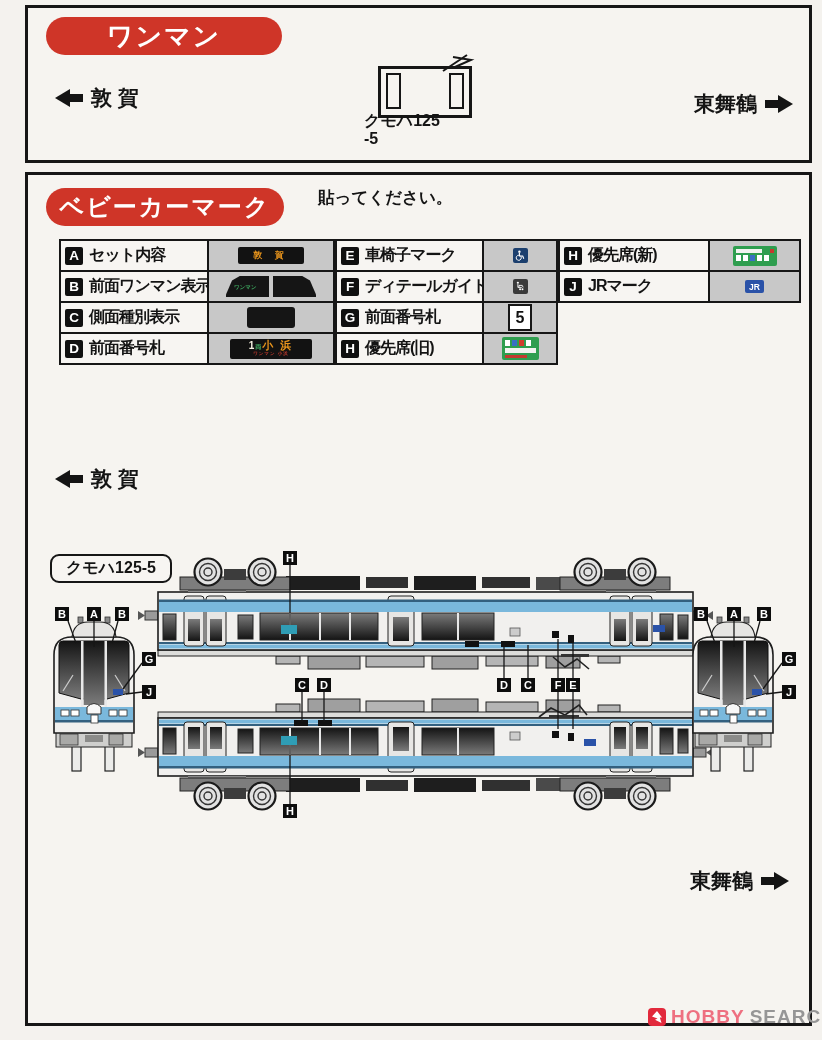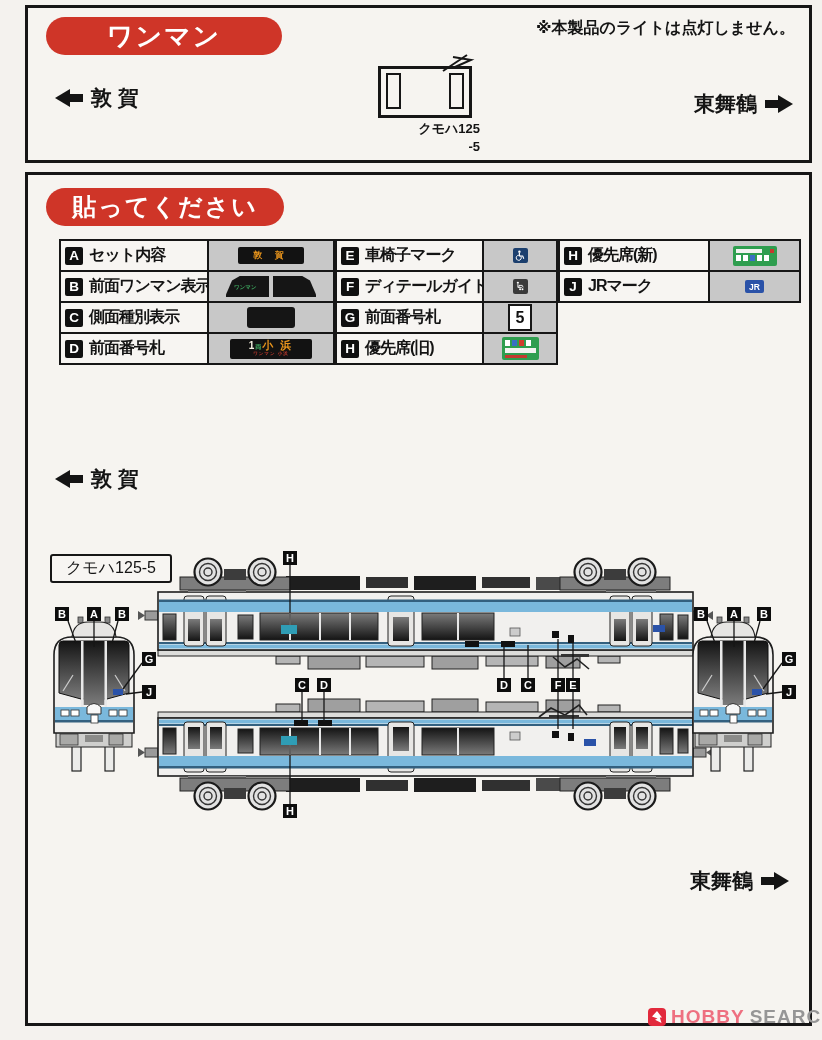--- a/index.html
+++ b/index.html
@@ -27,21 +27,21 @@
   #dir-set-left{left:27px;top:76px;}
   #dir-set-right{right:16px;top:82px;}
   #dir-diag-left{left:27px;top:290px;}
   #dir-diag-right{right:20px;top:692px;}
 
   
   #car-icon{position:absolute;left:350px;top:58px;width:88px;height:46px;border:3px solid #161616;background:#f6f4f0;}
   #car-icon .door{position:absolute;top:4px;width:11px;height:32px;border:2px solid #161616;}
   #car-icon .door.l{left:5px;} #car-icon .door.r{right:5px;}
   #car-icon svg{position:absolute;right:-6px;top:-22px;}
-  #car-name{position:absolute;left:336px;top:112px;width:116px;text-align:right;font-size:13px;font-weight:bold;line-height:18px;}
+  #car-name{position:absolute;left:336px;top:104px;width:116px;text-align:left;font-size:16px;font-weight:bold;line-height:18px;}
 
   
   #guide-note{position:absolute;left:273px;top:11px;font-size:16.5px;font-weight:600;line-height:22px;}
   #guide-note .l2{margin-left:17px;}
 
   
   #sticker-table{position:absolute;left:31px;top:64px;display:flex;align-items:flex-start;}
   .tgroup{border:2.5px solid #161616;}
   .trow{display:flex;border-bottom:2.5px solid #161616;height:29px;}
   .trow:last-child{border-bottom:none;}
@@ -85,22 +85,22 @@
   .st-h-old .band{position:absolute;left:3px;top:11px;width:31px;height:5px;background:#f3f3f0;}
   .st-h-old .red{position:absolute;left:3px;bottom:2px;width:22px;height:3px;background:#c43a2e;}
   .st-h-new .band{position:absolute;left:3px;top:3px;width:26px;height:4px;background:#f3f3f0;}
   .st-h-new .icons{top:9px;}
   .st-h-new .red{position:absolute;right:3px;top:3px;width:4px;height:4px;background:#c43a2e;}
   .st-j{width:19px;height:13px;background:#2a52a8;border-radius:2px;color:#fff;
         font-size:8.5px;font-weight:bold;display:flex;align-items:center;justify-content:center;}
 
   
   #car-plate{position:absolute;left:22px;top:379px;width:118px;height:25px;border:2px solid #161616;
-             border-radius:3px;background:#f7f5f2;display:flex;align-items:center;justify-content:center;
-             font-size:16px;font-weight:normal;}
+             border-radius:9px;background:#f7f5f2;display:flex;align-items:center;justify-content:center;
+             font-size:16px;font-weight:bold;}
 
   #diagram-svg{position:absolute;left:3px;top:368px;}
   svg text{font-family:"Liberation Sans","DejaVu Sans",sans-serif;}
   .lb-t{fill:#fff;font-size:11px;font-weight:bold;text-anchor:middle;}
   .ln{stroke:#161616;stroke-width:1.3;}
 
   
   #watermark{position:absolute;left:648px;top:1006px;display:flex;align-items:center;gap:5px;z-index:5;}
   #watermark .wicon{width:18px;height:18px;background:#e2293c;border-radius:4px;position:relative;}
   #watermark .wicon::after{content:"";position:absolute;left:4px;top:3px;width:10px;height:12px;background:#fff;
@@ -108,21 +108,20 @@
   #watermark .hobby{color:#ee7080;font-size:19px;font-weight:bold;letter-spacing:1px;}
   #watermark .search{color:#969696;font-size:19px;font-weight:bold;letter-spacing:1px;}
 </style>
 </head>
 <body>
 
 <div class="page">
 
   <div class="box" id="box-set">
     <div class="pill" id="pill-set">ワンマン</div>
-    <div id="light-note" class="jp">※本製品のライトは点灯しません。</div>
 
     <div class="dir" id="dir-set-left">
       <span class="arrow-left">
           <span class="tri-l"></span>
           <span class="bar"></span>
         </span>
       <span class="jp">敦 賀</span>
     </div>
 
     <div id="car-icon">
@@ -140,22 +139,23 @@
     <div class="dir" id="dir-set-right">
       <span class="jp">東舞鶴</span>
       <span class="arrow-right">
           <span class="bar"></span>
           <span class="tri-r"></span>
         </span>
     </div>
   </div>
 
   <div class="box" id="box-guide">
-    <div class="pill" id="pill-guide">貼ってください</div>
+    <div class="pill" id="pill-guide">ベビーカーマーク</div>
     <div id="guide-note" class="jp">
+      <div class="l2">貼ってください。</div>
     </div>
 
     <div id="sticker-table">
       <div class="tgroup g1">
         <div class="trow">
           <div class="tlabel">
               <span class="badge">A</span>
               <span class="txt">セット内容</span>
             </div>
           <div class="tsticker">

